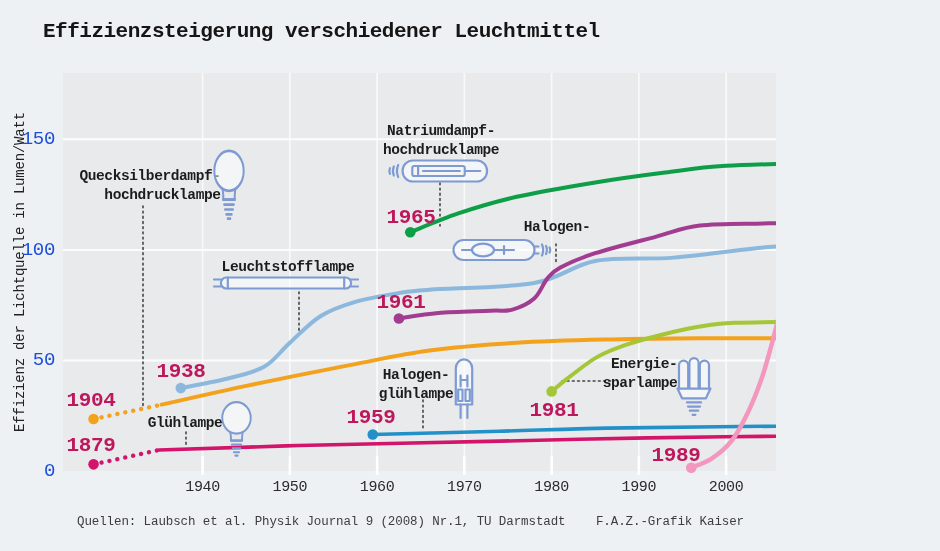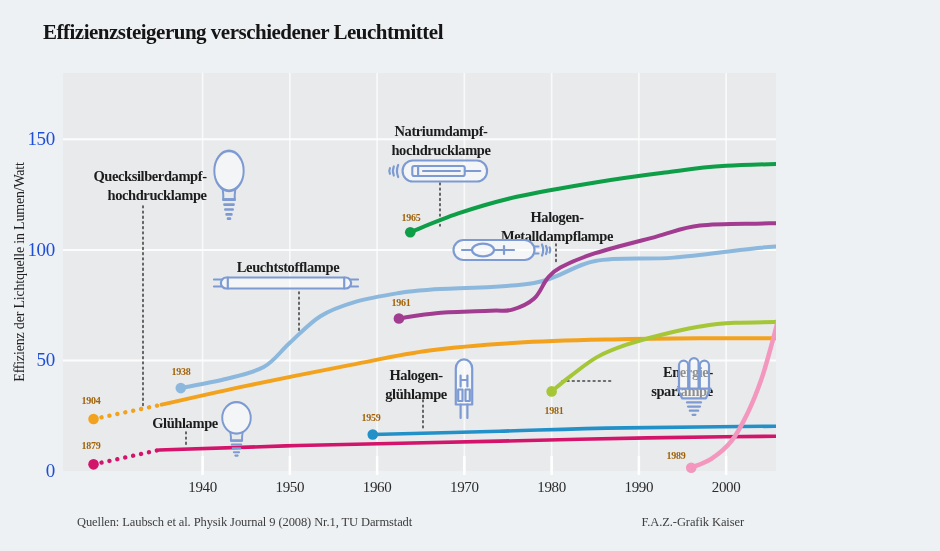--- a/index.html
+++ b/index.html
@@ -1,27 +1,27 @@
 <!DOCTYPE html>
 <html><head>
 <meta charset="utf-8">
 <style>
   html,body{margin:0;padding:0;background:#eef1f4;}
   .canvas{position:relative;width:776px;height:551px;background:#eef1f4;
-          font-family:Liberation Serif, serif;overflow:hidden;}
+          font-family:Liberation Mono, monospace;overflow:hidden;}
   .title{position:absolute;left:43px;top:20px;margin:0;font-size:21px;font-weight:bold;
          color:#151515;letter-spacing:-0.5px;white-space:nowrap;}
   .ylab{position:absolute;left:20px;top:272px;transform:translate(-50%,-50%) rotate(-90deg);
         font-size:14px;color:#222;white-space:nowrap;letter-spacing:-0.2px;}
   #chart-svg{position:absolute;left:0;top:0;width:940px;height:551px;display:block;}
   #labels-layer{position:absolute;left:0;top:0;width:940px;height:551px;pointer-events:none;}
   .series-label{position:absolute;transform:translate(-50%,-50%);font-size:14.5px;font-weight:bold;
                 line-height:19px;color:#1c1c1c;letter-spacing:-0.4px;white-space:nowrap;}
-  .year-label{position:absolute;transform:translate(-50%,-50%);font-size:10px;font-weight:bold;
-              color:#a16207;letter-spacing:-0.3px;white-space:nowrap;}
+  .year-label{position:absolute;transform:translate(-50%,-50%);font-size:21px;font-weight:bold;
+              color:#be185d;letter-spacing:-0.3px;white-space:nowrap;}
   .xtick{position:absolute;transform:translateX(-50%);font-size:15px;color:#2b2b2b;letter-spacing:-0.3px;}
   .ytick{position:absolute;transform:translate(-100%,-50%);font-size:19px;color:#1d4ed8;letter-spacing:-0.3px;}
   .footer{position:absolute;top:515px;font-size:12.5px;color:#3d3d3d;letter-spacing:-0.1px;}
   .footer.left{left:77px;} .footer.right{right:32px;}
   .icon{position:absolute;}
   .icon svg{width:100%;height:100%;display:block;overflow:visible;}
   .icon path,.icon rect,.icon circle,.icon ellipse{stroke:#7d9bd2;fill:none;
         stroke-width:2.2;stroke-linecap:round;stroke-linejoin:round;}
   .icon .fillwhite{fill:rgba(255,255,255,0.5);}
 </style>
@@ -95,29 +95,28 @@
         <div>Leuchtstofflampe</div>
       </div>
       <div class="year-label" style="left: 181px; top: 371px; text-align: center;">1938</div>
       <div class="series-label" style="left: 416px; top: 385px; text-align: center;">
         <div>Halogen-</div>
         <div>glühlampe</div>
       </div>
       <div class="year-label" style="left: 371px; top: 417px; text-align: center;">1959</div>
       <div class="series-label" style="left: 557px; top: 227px; text-align: center;">
         <div>Halogen-</div>
-        <div>Metalldampflampe</div>
       </div>
       <div class="year-label" style="left: 401px; top: 302px; text-align: center;">1961</div>
       <div class="series-label" style="left: 441px; top: 141px; text-align: center;">
         <div>Natriumdampf-</div>
         <div>hochdrucklampe</div>
       </div>
       <div class="year-label" style="left: 411px; top: 217px; text-align: center;">1965</div>
-      <div class="series-label" style="left: 640px; top: 382px; text-align: right; margin-left: 42px;">
+      <div class="series-label" style="left: 640px; top: 374px; text-align: right;">
         <div>Energie-</div>
         <div>sparlampe</div>
       </div>
       <div class="year-label" style="left: 554px; top: 410px; ">1981</div>
       <div class="year-label" style="left: 676px; top: 455px; text-align: center;">1989</div>
       <div class="ytick" style="left: 55px; top: 471px;">0</div>
       <div class="ytick" style="left: 55px; top: 360.444px;">50</div>
       <div class="ytick" style="left: 55px; top: 249.889px;">100</div>
       <div class="ytick" style="left: 55px; top: 139.333px;">150</div>
       <div class="xtick" style="left: 202.606px; top: 479px;">1940</div>

